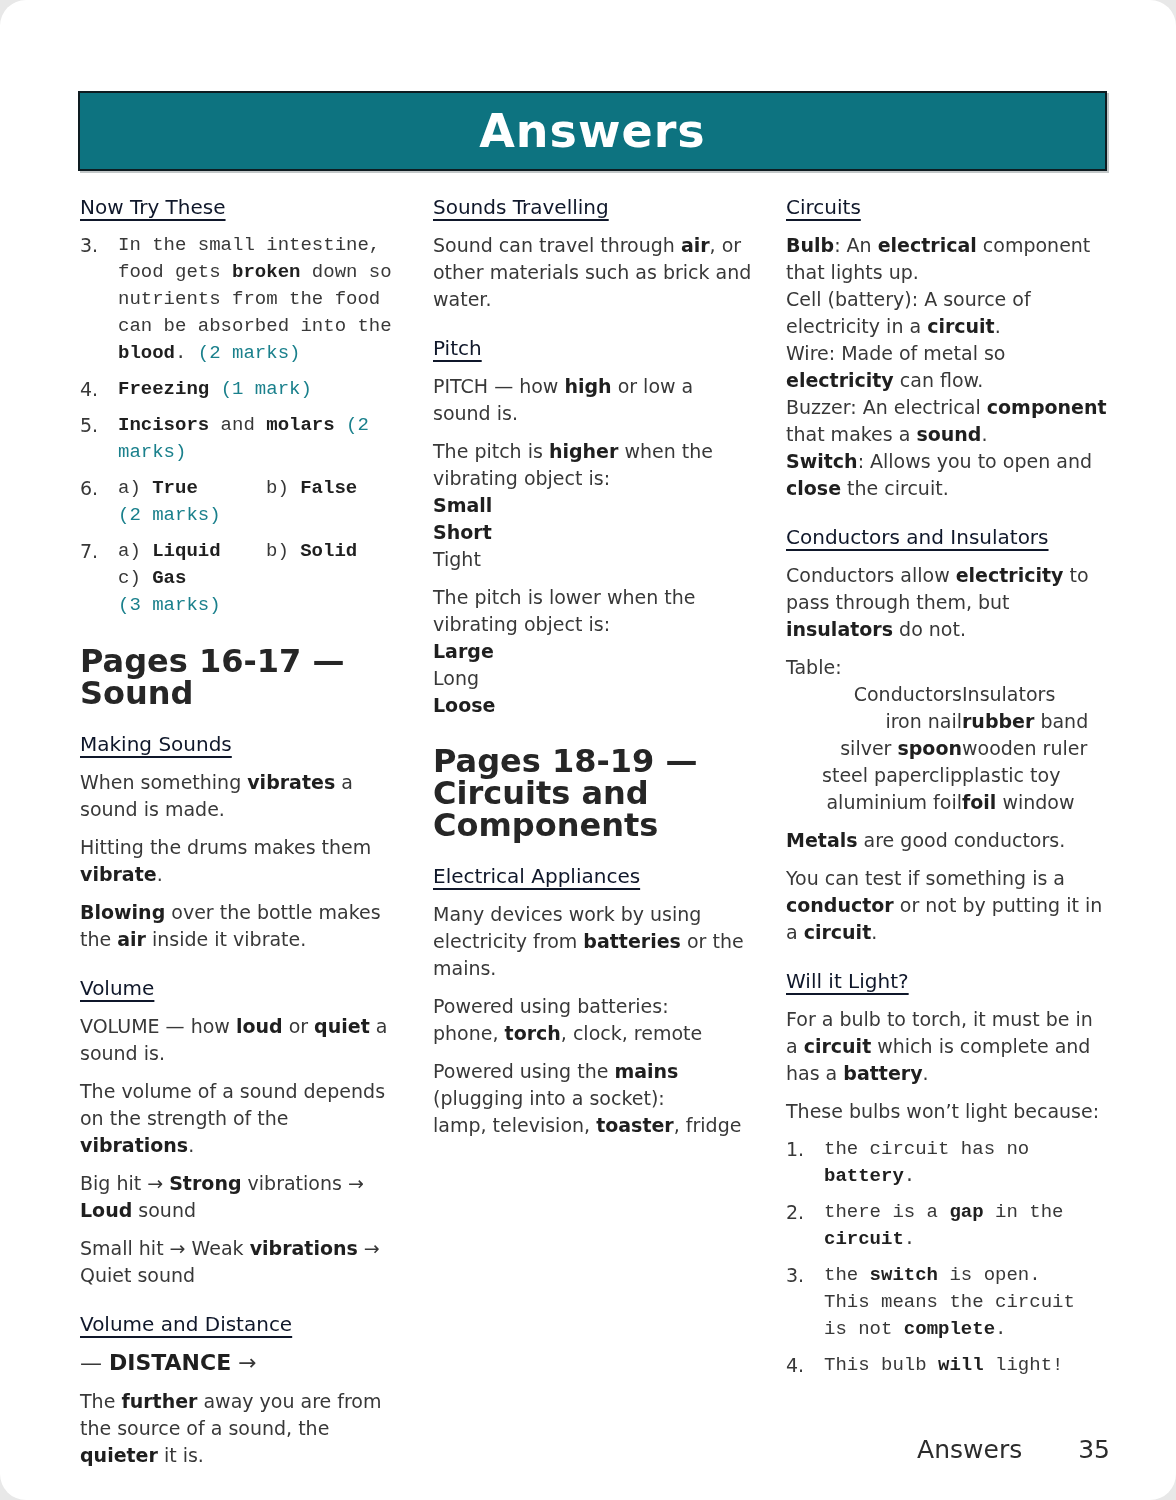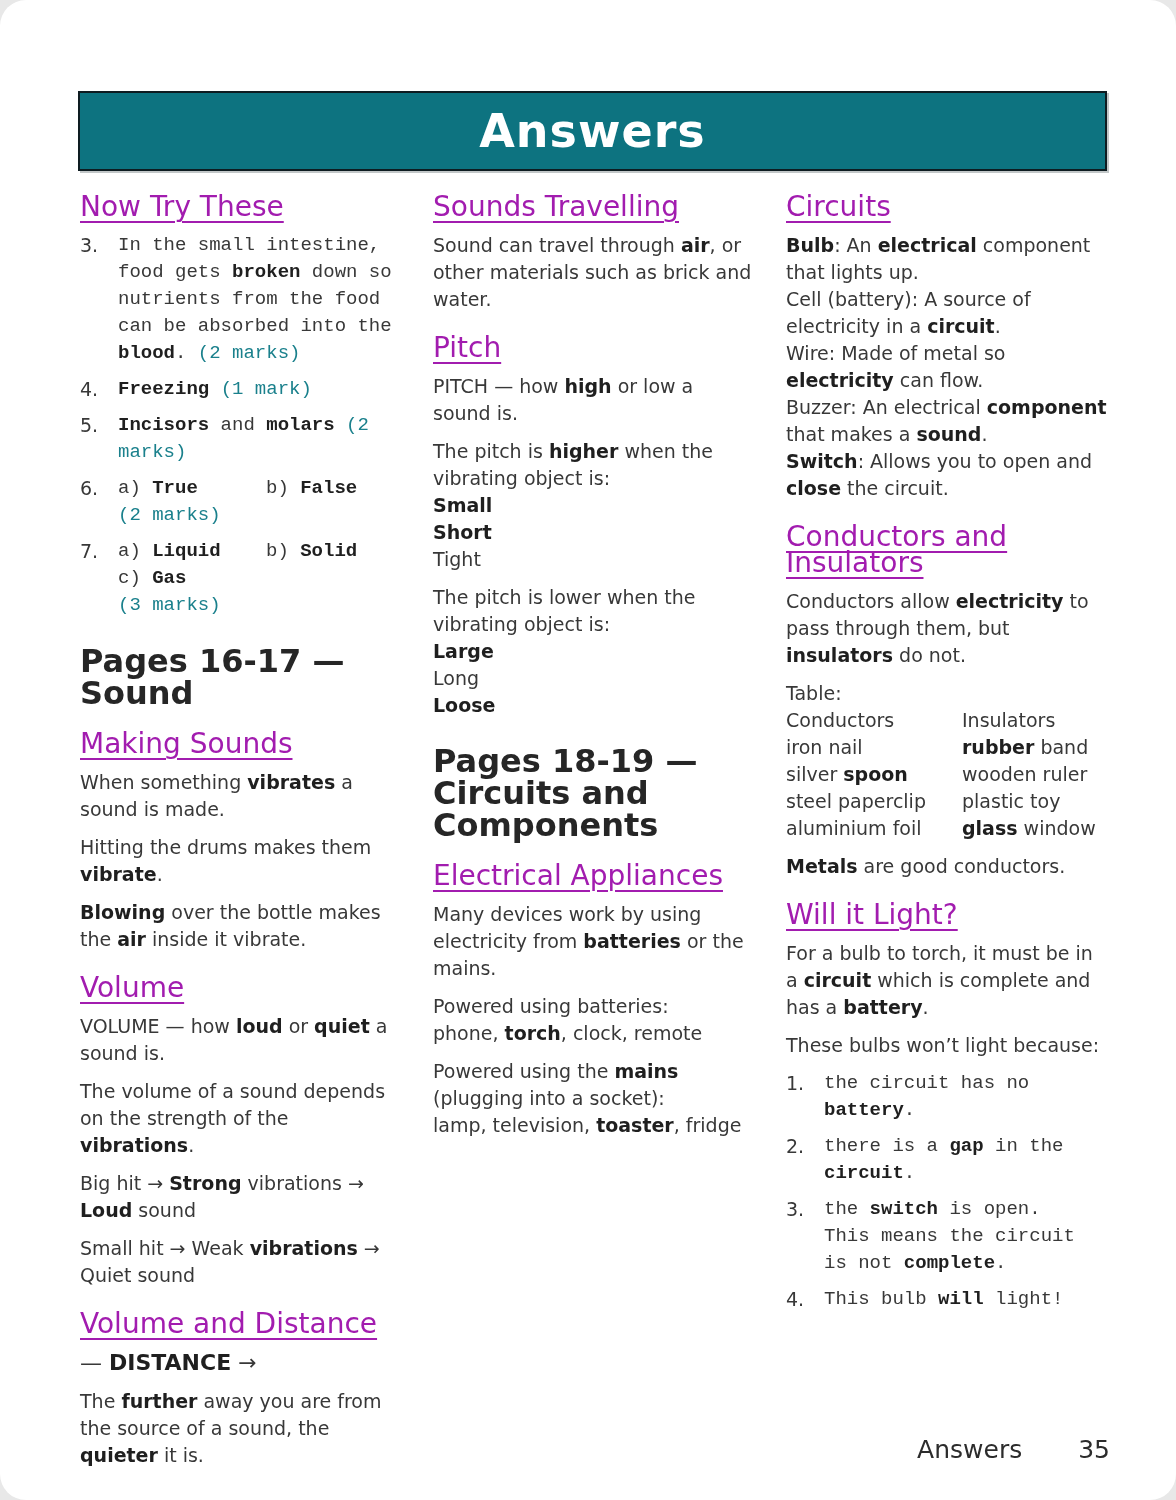--- a/index.html
+++ b/index.html
@@ -16,37 +16,37 @@
     box-shadow:2px 2px 0 rgba(120,130,132,.45);
   }
   .title { color:#ffffff; font-size:46px; font-weight:bold; letter-spacing:1px; }
   .content { position:absolute; left:80px; top:194px; width:1028px; display:flex; gap:31px; }
   .col { flex:0 0 322px; width:322px; font-size:19px; line-height:27px; }
   .b { font-weight:bold; color:#1f1f1f; }
   .marks { color:var(--marks,#1a808c); }
   .lg { font-size:22px; }
   h2.heading { font-size:32px; line-height:32px; font-weight:bold; color:#262626; margin:26px 0 10px; }
   h3.subheading {
-    font-size:28px; line-height:26px; font-weight:normal; color:#a21caf;
+    font-size:20px; line-height:26px; font-weight:normal; color:#0f172a;
     text-decoration:underline; text-underline-offset:5px; text-decoration-thickness:1.5px;
     margin:22px 0 12px;
   }
   .col > :first-child { margin-top:0; }
   .para { margin:0 0 11px; }
   .para.tight { margin-bottom:0; }
   .list { margin:0 0 11px; }
   .item { display:flex; margin:0 0 9px; }
   .item .num { flex:0 0 38px; }
   .item .body { flex:1;font-family:Liberation Mono, monospace; }
   .line.cols { display:flex; }
   .line.cols .cell { flex:0 0 148px; }
   .line.cols .cell:last-child { flex:1; }
   .dtable { margin:0 0 11px; }
   .trow { display:flex; }
-  .trow .tcell:first-child { flex:0 0 176px; }
+  .trow .tcell:first-child { flex:0 0 176px;text-align:right; }
   .trow .tcell:last-child { flex:1; }
   .footer {
     position:absolute; right:66px; bottom:36px;
     display:flex; gap:56px; font-size:25px; color:#2c2c2c;
   }
 </style>
 </head>
 <body>
 
 <div class="page">
@@ -192,25 +192,28 @@
           <div class="trow">
             <div class="tcell"><span>silver </span><span class="b">spoon</span></div>
             <div class="tcell"><span>wooden ruler</span></div>
           </div>
           <div class="trow">
             <div class="tcell"><span>steel paperclip</span></div>
             <div class="tcell"><span>plastic toy</span></div>
           </div>
           <div class="trow">
             <div class="tcell"><span>aluminium foil</span></div>
-            <div class="tcell"><span class="b">glass</span><span> window</span></div>
+            <div class="tcell"><span class="b">foil</span><span> window</span></div>
           </div>
         </div>
         <div class="para">
           <div class="line"><span class="b">Metals</span><span> are good conductors.</span></div>
+        </div>
+        <div class="para">
+          <div class="line"><span>You can test if something is a </span><span class="b">conductor</span><span> or not by putting it in a </span><span class="b">circuit</span><span>.</span></div>
         </div>
         <h3 class="subheading">Will it Light?</h3>
         <div class="para">
           <div class="line"><span>For a bulb to torch, it must be in a </span><span class="b">circuit</span><span> which is complete and has a </span><span class="b">battery</span><span>.</span></div>
         </div>
         <div class="para">
           <div class="line"><span>These bulbs won’t light because:</span></div>
         </div>
         <div class="list">
           <div class="item">

